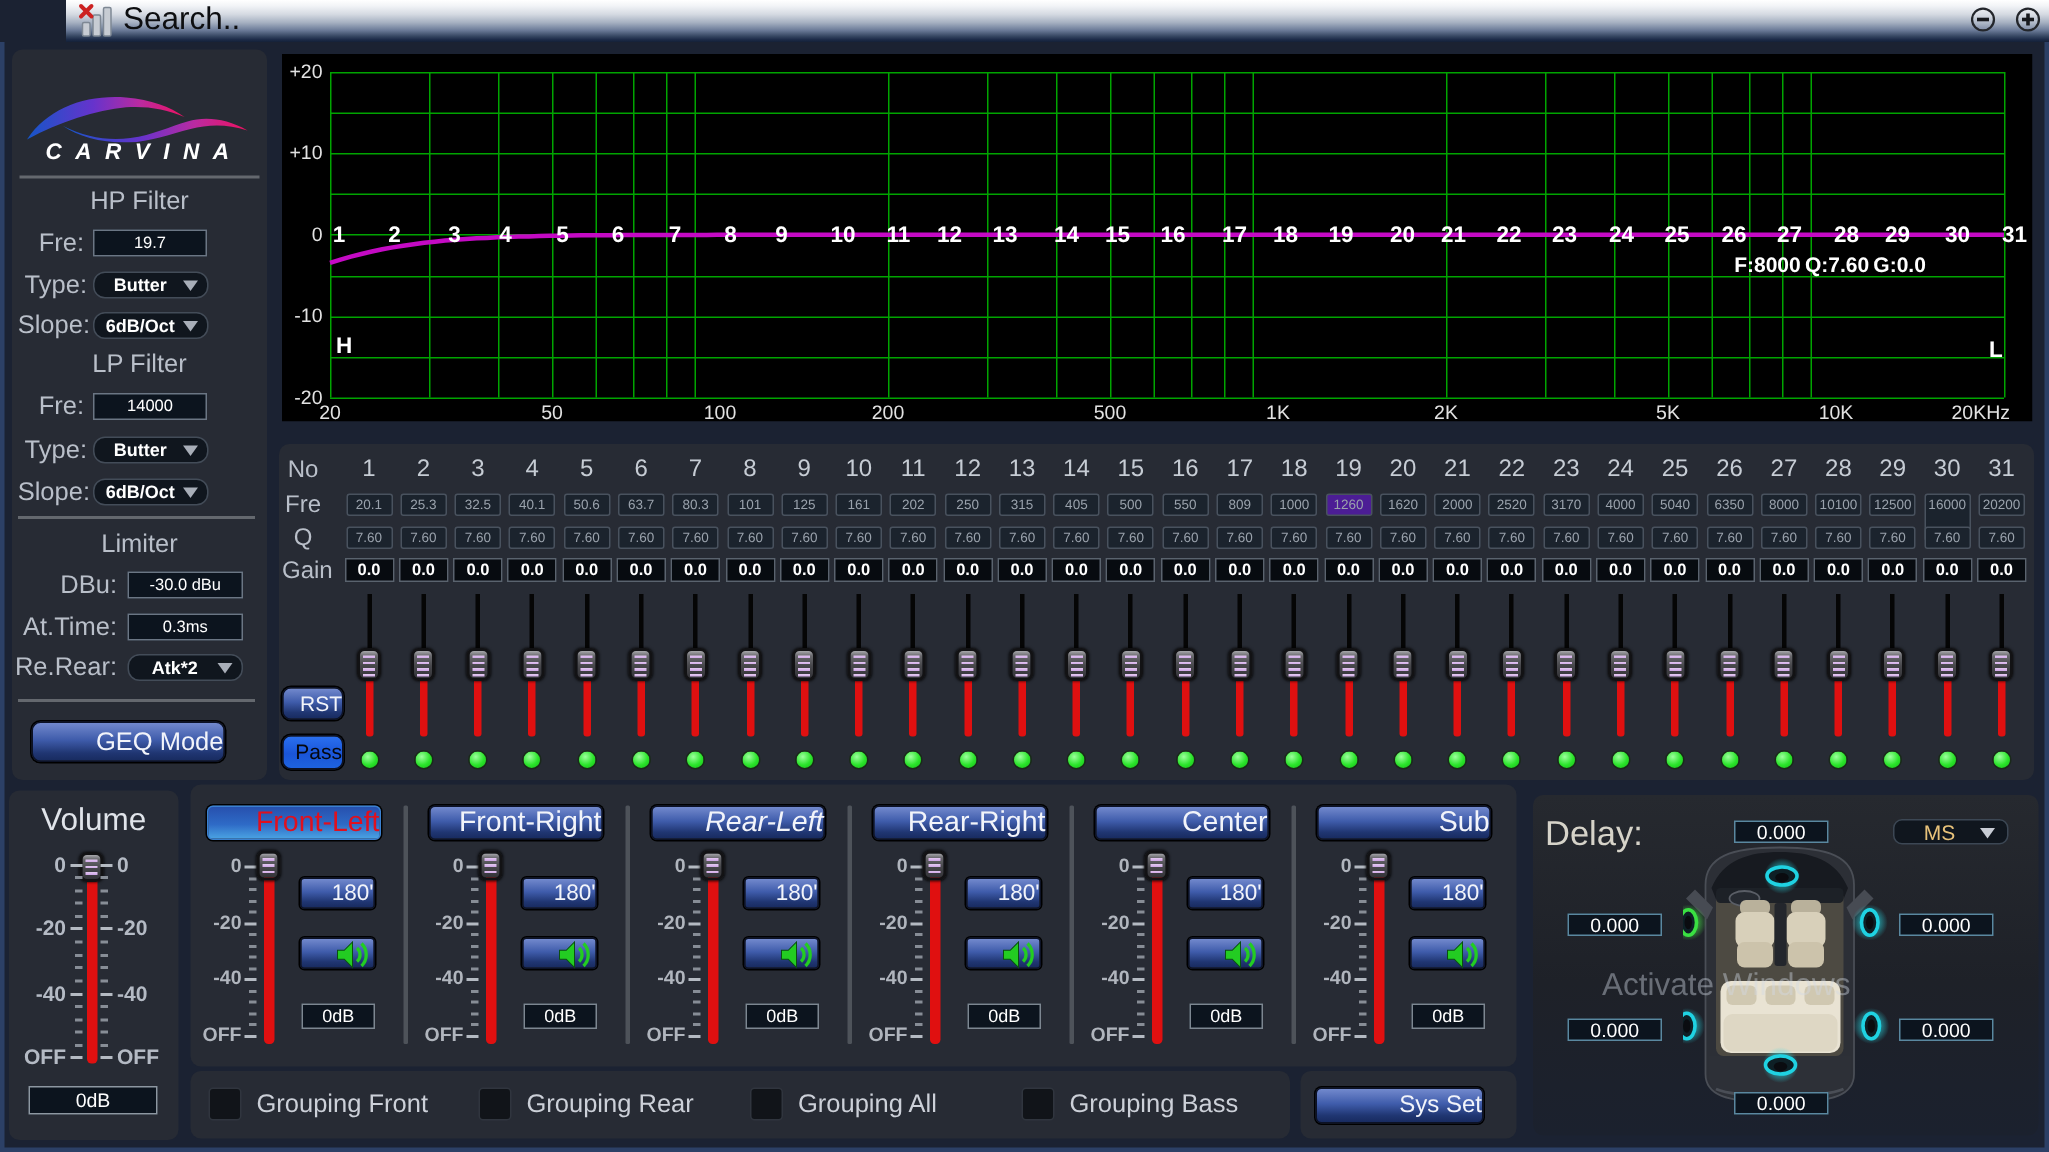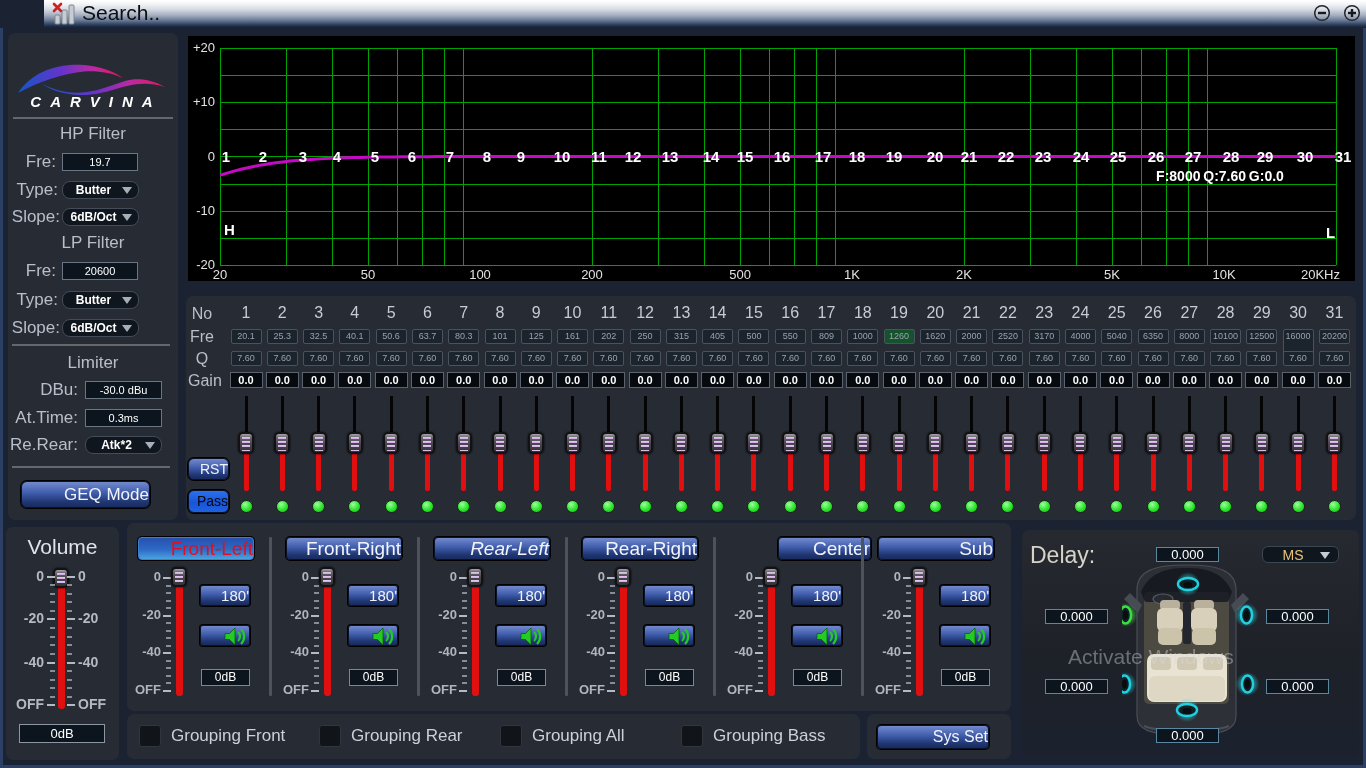--- a/index.html
+++ b/index.html
@@ -64,21 +64,21 @@
     <div class="abs" style="left:5px;top:84px;width:160px;height:2px;background:#64686e;"></div>
     <div class="lbl" style="left:0;top:91px;width:170px;text-align:center;font-size:17px;">HP Filter</div>
     <div class="lbl" style="left:0;top:119px;width:48px;text-align:right;font-size:17px;">Fre:</div>
     <div class="inp" style="left:54px;top:120px;width:76px;height:18px;font-size:11px;line-height:16px;border-color:#6b7684;">19.7</div>
     <div class="lbl" style="left:0;top:147px;width:50px;text-align:right;font-size:17px;">Type:</div>
     <div class="ddw" style="left:54px;top:148px;width:77px;height:18px;text-align:center;font-size:12px;font-weight:bold;line-height:17px;padding-right:14px;">Butter<div class="tri" style="right:6px;top:5px;"></div></div>
     <div class="lbl" style="left:0;top:174px;width:52px;text-align:right;font-size:17px;">Slope:</div>
     <div class="ddw" style="left:54px;top:175px;width:77px;height:18px;text-align:center;font-size:12px;font-weight:bold;line-height:17px;padding-right:14px;">6dB/Oct<div class="tri" style="right:6px;top:5px;"></div></div>
     <div class="lbl" style="left:0;top:200px;width:170px;text-align:center;font-size:17px;">LP Filter</div>
     <div class="lbl" style="left:0;top:228px;width:48px;text-align:right;font-size:17px;">Fre:</div>
-    <div class="inp" style="left:54px;top:229px;width:76px;height:18px;font-size:11px;line-height:16px;border-color:#6b7684;">20600</div>
+    <div class="inp" style="left:54px;top:229px;width:76px;height:18px;font-size:11px;line-height:16px;border-color:#6b7684;">14000</div>
     <div class="lbl" style="left:0;top:257px;width:50px;text-align:right;font-size:17px;">Type:</div>
     <div class="ddw" style="left:54px;top:258px;width:77px;height:18px;text-align:center;font-size:12px;font-weight:bold;line-height:17px;padding-right:14px;">Butter<div class="tri" style="right:6px;top:5px;"></div></div>
     <div class="lbl" style="left:0;top:285px;width:52px;text-align:right;font-size:17px;">Slope:</div>
     <div class="ddw" style="left:54px;top:286px;width:77px;height:18px;text-align:center;font-size:12px;font-weight:bold;line-height:17px;padding-right:14px;">6dB/Oct<div class="tri" style="right:6px;top:5px;"></div></div>
     <div class="abs" style="left:4px;top:311px;width:158px;height:2px;background:#64686e;"></div>
     <div class="lbl" style="left:0;top:320px;width:170px;text-align:center;font-size:17px;">Limiter</div>
     <div class="lbl" style="left:0;top:347px;width:70px;text-align:right;font-size:17px;">DBu:</div>
     <div class="inp" style="left:77px;top:348px;width:77px;height:18px;font-size:11px;line-height:16px;border-color:#6b7684;">-30.0 dBu</div>
     <div class="lbl" style="left:0;top:375px;width:70px;text-align:right;font-size:17px;">At.Time:</div>
     <div class="inp" style="left:77px;top:376px;width:77px;height:18px;font-size:11px;line-height:16px;border-color:#6b7684;">0.3ms</div>
@@ -355,21 +355,21 @@
     <div class="inp" style="left:661.3px;top:33px;width:31px;height:15px;font-size:9px;line-height:13px;background:#1b232d;border-color:#49525e;color:#9aa2ac;border-radius:2px;">1000</div>
     <div class="inp" style="left:661.3px;top:55px;width:31px;height:15px;font-size:9px;line-height:13px;background:#1b232d;border-color:#49525e;color:#9aa2ac;border-radius:2px;">7.60</div>
     <div class="inp" style="left:660.3px;top:76px;width:33px;height:16px;font-size:11px;font-weight:bold;line-height:14px;background:#070b10;border-color:#5a636e;">0.0</div>
     <div class="abs" style="left:675.3px;top:100px;width:3px;height:40px;background:#050505;"></div>
     <div class="abs" style="left:674.3px;top:140px;width:5px;height:55px;background:#e01010;border-radius:2px;"></div>
     <div class="thumb" style="left:668.8px;top:136px;width:16px;height:22px;">
       <div class="stripes" style="top:3px;height:14px;"></div>
     </div>
     <div class="led" style="left:670.3px;top:204px;"></div>
     <div class="lbl" style="left:695.0px;top:8px;width:36px;text-align:center;font-size:16px;color:#c6ccd4;">19</div>
-    <div class="inp" style="left:697.5px;top:33px;width:31px;height:15px;font-size:9px;line-height:13px;background:#14532d;border-color:#49525e;color:#9aa2ac;border-radius:2px;">1260</div>
+    <div class="inp" style="left:697.5px;top:33px;width:31px;height:15px;font-size:9px;line-height:13px;background:#4c1d95;border-color:#49525e;color:#9aa2ac;border-radius:2px;">1260</div>
     <div class="inp" style="left:697.5px;top:55px;width:31px;height:15px;font-size:9px;line-height:13px;background:#1b232d;border-color:#49525e;color:#9aa2ac;border-radius:2px;">7.60</div>
     <div class="inp" style="left:696.5px;top:76px;width:33px;height:16px;font-size:11px;font-weight:bold;line-height:14px;background:#070b10;border-color:#5a636e;">0.0</div>
     <div class="abs" style="left:711.5px;top:100px;width:3px;height:40px;background:#050505;"></div>
     <div class="abs" style="left:710.5px;top:140px;width:5px;height:55px;background:#e01010;border-radius:2px;"></div>
     <div class="thumb" style="left:705.0px;top:136px;width:16px;height:22px;">
       <div class="stripes" style="top:3px;height:14px;"></div>
     </div>
     <div class="led" style="left:706.5px;top:204px;"></div>
     <div class="lbl" style="left:731.3px;top:8px;width:36px;text-align:center;font-size:16px;color:#c6ccd4;">20</div>
     <div class="inp" style="left:733.8px;top:33px;width:31px;height:15px;font-size:9px;line-height:13px;background:#1b232d;border-color:#49525e;color:#9aa2ac;border-radius:2px;">1620</div>
@@ -668,21 +668,21 @@
       <div class="stripes" style="top:3px;height:11px;"></div>
     </div>
     <div class="btn" style="left:517px;top:62px;width:50px;height:21px;border-radius:3px;font-size:15px;line-height:19px;">180'</div>
     <div class="btn" style="left:517px;top:102px;width:50px;height:21px;border-radius:3px;"><svg width="26" height="19" viewBox="0 0 26 19" style="margin-top:1px;">
         <polygon points="2,6.5 6.5,6.5 12,1 12,18 6.5,12.5 2,12.5" fill="#23cc22" stroke="#0a5010" stroke-width="0.7"></polygon>
         <path d="M15,5 A6,6 0 0 1 15,14" fill="none" stroke="#23cc22" stroke-width="2.2"></path>
         <path d="M18,2 A10.5,10.5 0 0 1 18,17" fill="none" stroke="#23cc22" stroke-width="2.2"></path>
       </svg></div>
     <div class="inp" style="left:518px;top:146px;width:49px;height:17px;font-size:12px;line-height:15px;border-color:#7d8791;">0dB</div>
     <div class="abs" style="left:585.5px;top:14px;width:3px;height:159px;background:#4e535a;border-radius:1px;"></div>
-    <div class="btn" style="left:603px;top:14px;width:93px;height:23px;font-size:19px;line-height:21px;margin-left:48px;">Center</div>
+    <div class="btn" style="left:603px;top:14px;width:116px;height:23px;font-size:19px;line-height:21px;">Center</div>
     <div class="tick" style="left:628px;top:54px;width:8px;"></div>
     <div class="lbl" style="left:592px;top:46px;width:34px;text-align:right;font-size:13px;font-weight:bold;color:#b0b5bd;">0</div>
     <div class="tick" style="left:628px;top:92px;width:8px;"></div>
     <div class="lbl" style="left:592px;top:84px;width:34px;text-align:right;font-size:13px;font-weight:bold;color:#b0b5bd;">-20</div>
     <div class="tick" style="left:628px;top:129px;width:8px;"></div>
     <div class="lbl" style="left:592px;top:121px;width:34px;text-align:right;font-size:13px;font-weight:bold;color:#b0b5bd;">-40</div>
     <div class="tick" style="left:628px;top:167px;width:8px;"></div>
     <div class="lbl" style="left:592px;top:159px;width:34px;text-align:right;font-size:13px;font-weight:bold;color:#b0b5bd;">OFF</div>
     <div class="mtick" style="left:631px;top:61.6px;width:5px;"></div>
     <div class="mtick" style="left:631px;top:69.2px;width:5px;"></div>

